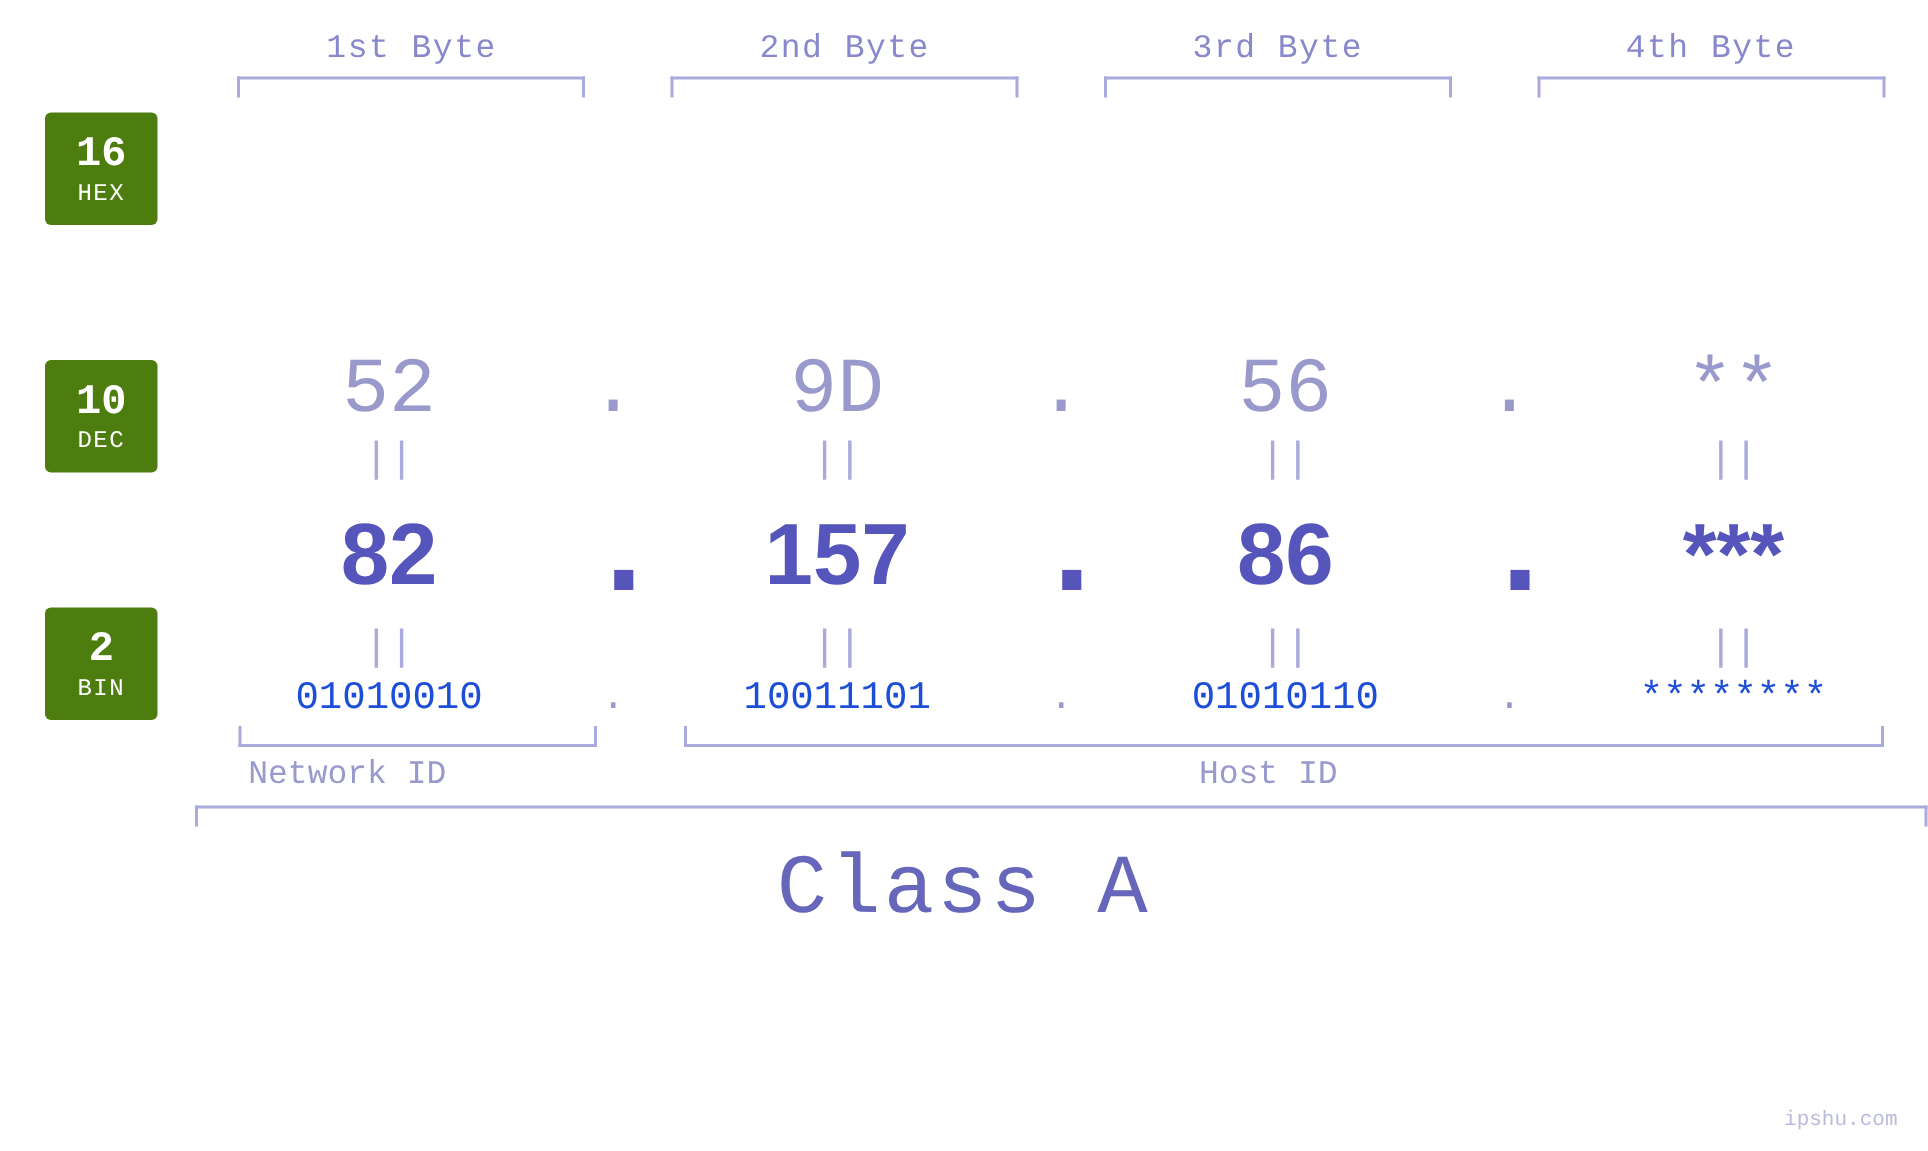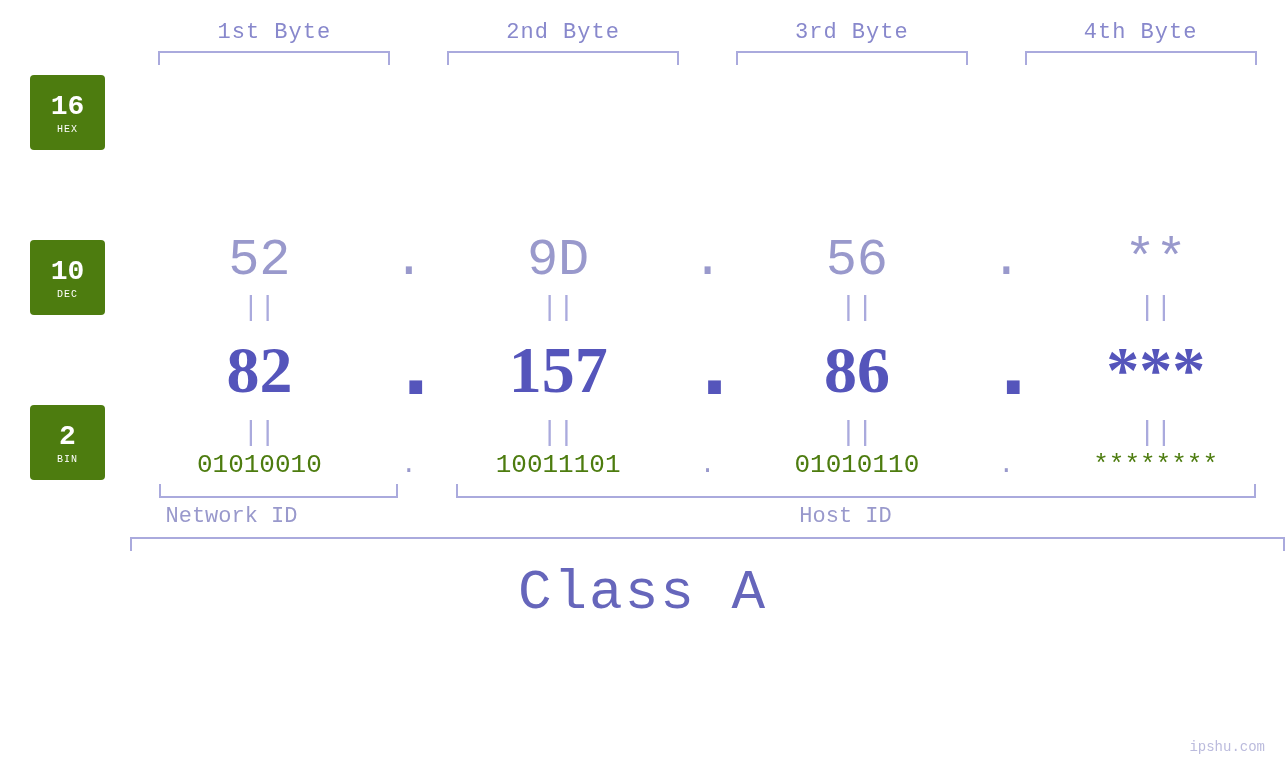--- a/index.html
+++ b/index.html
@@ -98,21 +98,21 @@
       margin-bottom: 0;
     }
 
     .base-number {
       font-size: 28px;
       font-weight: bold;
       line-height: 1.2;
     }
 
     .base-label {
-      font-size: 10px;
+      font-size: 16px;
       letter-spacing: 1px;
     }
 
     
     .rows-area {
       flex: 1;
       display: flex;
       flex-direction: column;
       justify-content: flex-end;
     }
@@ -166,36 +166,36 @@
     }
 
     .equals-dot-spacer {
       width: 40px;
       flex: 0 0 40px;
     }
 
     
     .dec-value {
       color: #5555bb;
-      font-size: 66px;
+      font-size: 58px;
       font-weight: bold;
-      font-family: Liberation Serif, serif;
+      font-family: Liberation Sans, sans-serif;
       line-height: 1;
     }
 
     .dec-dot {
       color: #5555bb;
       font-size: 90px;
       font-weight: bold;
       line-height: 1;
     }
 
     
     .bin-value {
-      color: #4d7c0f;
+      color: #1d4ed8;
       font-size: 26px;
       font-family: 'Courier New', Courier, monospace;
     }
 
     .bin-dot {
       color: #9999cc;
       font-size: 26px;
     }
 
     

